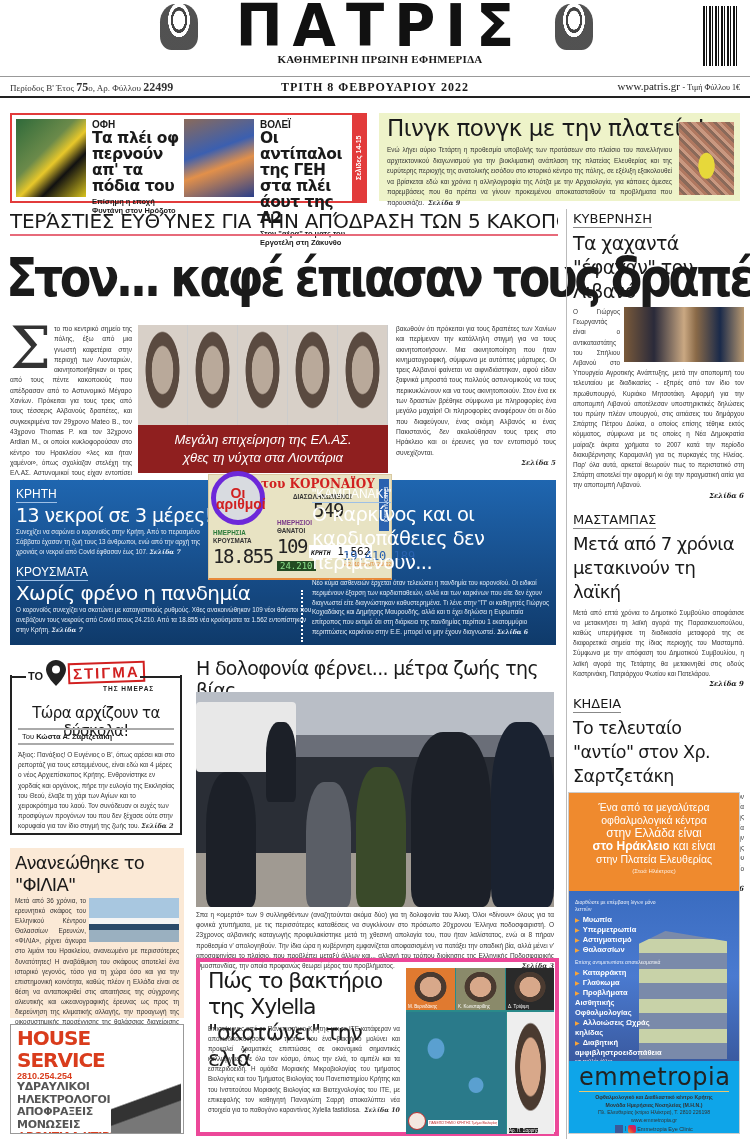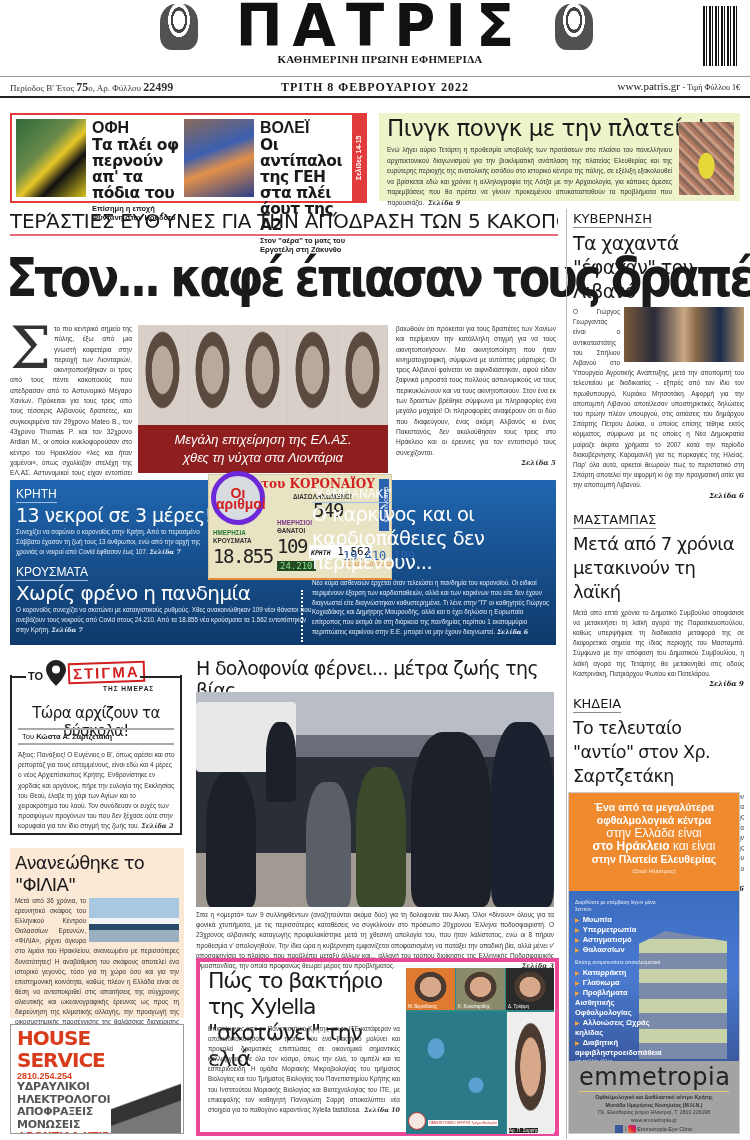--- a/index.html
+++ b/index.html
@@ -17,21 +17,21 @@
 #dateline{left:0;top:76px;width:750px;height:22px;border-top:1px solid #999;border-bottom:2px solid #222;font-family:"Liberation Serif",serif}
 #issue-info{left:10px;top:3px;font-size:9px;color:#333}
 #issue-info b{font-size:12px}
 #date-text{left:0;top:3px;width:750px;text-align:center;font-size:12px;font-weight:bold;letter-spacing:1px}
 #site-price{right:10px;top:3px;font-size:11px}
 
 #sports{left:10px;top:113px;width:357px;height:90px;border:2px solid #e23b3b;background:#fff}
 .sport-img{top:4px;width:70px;height:78px}
 #sport1-img{left:4px;background:linear-gradient(135deg,#2f6a3a,#6b8a4a 40%,#e8c82a 55%,#111 70%,#d9c41c)}
 #sport2-img{left:172px;background:linear-gradient(160deg,#8a6a5a,#3b5fb0 40%,#e2904a 60%,#2a3f8a)}
-.sport-cat{font-size:16px;font-weight:bold}
+.sport-cat{font-size:10px;font-weight:bold}
 .sport-title{font-size:15.5px;font-weight:900;line-height:16px;font-family:"DejaVu Sans",sans-serif;letter-spacing:-.5px}
 .sport-sub{font-size:7.5px;font-weight:bold;line-height:9px}
 #sport1-text{left:80px;top:4px;width:90px}
 #sport2-text{left:248px;top:4px;width:86px}
 #sports-tab{right:0;top:0;width:13px;height:86px;background:#e23b3b;color:#fff;font-size:7px;font-weight:bold;writing-mode:vertical-rl;transform:rotate(180deg);text-align:center;line-height:13px}
 
 #pingpong{left:379px;top:113px;width:361px;height:88px;background:#eef3c9}
 #pp-title{left:8px;top:2px;font-size:23px;font-family:"DejaVu Sans",sans-serif;letter-spacing:-.5px}
 #pp-body{left:8px;top:32px;width:285px;font-size:6.5px;line-height:10.5px;color:#333;text-align:justify}
 #pp-img{left:300px;top:9px;width:55px;height:73px;background:radial-gradient(ellipse at 50% 60%,#e7d83a 0 20%,transparent 22%),repeating-linear-gradient(45deg,#b07860 0 3px,#8a6a5a 3px 6px,#c99880 6px 9px)}
@@ -104,30 +104,30 @@
 
 #xylella{left:196px;top:958px;width:363px;height:178px;border:4px solid #ec4899}
 #xy-title{left:8px;top:6px;width:190px;font-size:22px;font-family:"DejaVu Sans",sans-serif;letter-spacing:-1.2px;line-height:26px}
 #xy-body{left:8px;top:62px;width:192px;font-size:6.3px;line-height:10.1px;color:#333;text-align:justify}
 #xy-photos{left:206px;top:6px;width:148px;height:166px;background:#2a8a8a}
 .xy-face{position:absolute;background:radial-gradient(ellipse at 50% 45%,#d8a88a 0 30%,#4a3a30 32% 45%,transparent 47%)}
 .xy-lbl{position:absolute;bottom:1px;left:2px;font-size:4.5px;color:#fff}
 
 #emm{left:568px;top:792px;width:172px;height:342px;border:1px solid #ccc}
 #emm-top{left:0;top:0;width:170px;height:98px;background:#ef8a2e;color:#fff;text-align:center;padding-top:8px}
-#emm-top .l{font-size:10.5px;font-weight:bold;line-height:13px}
+#emm-top .l{font-size:10.5px;font-weight:normal;line-height:13px}
 #emm-top .t{font-size:12px;line-height:13px}
 #emm-top .s{font-size:6px;line-height:10px;opacity:.85}
 #emm-mid{left:0;top:98px;width:170px;height:170px;background:linear-gradient(180deg,#3a6cc0,#4a7ad0 50%,#3a5aa0)}
 #emm-bld{right:12px;top:40px;width:88px;height:128px;background:repeating-linear-gradient(180deg,#7a8aaa 0 8px,#c8d2a8 8px 22px,#7a8aaa 22px 30px);clip-path:polygon(30% 0,100% 8%,100% 100%,0 100%,0 10%)}
 #emm-list{left:6px;top:8px;width:90px;color:#fff}
 .emm-intro{font-size:5px;line-height:7px;opacity:.9;margin-bottom:2px}
 .emm-item{font-size:7.5px;font-weight:bold;line-height:10px}
 .emm-item:before{content:"\25B6";color:#f7a43a;font-size:6px;margin-right:3px}
-#emm-bottom{left:0;top:268px;width:170px;height:72px;background:#a3a3a3;text-align:center}
+#emm-bottom{left:0;top:268px;width:170px;height:72px;background:#0ea5e9;text-align:center}
 #emm-logo{font-size:24px;font-family:"DejaVu Sans",sans-serif;letter-spacing:.5px;color:#222;line-height:28px;border-bottom:1px solid #e8c870;margin:2px 10px 0}
 .emm-small{font-size:5.2px;line-height:7.5px;color:#333}
 .emm-small b{font-weight:bold}
 #emm-social{font-size:5.5px;color:#333;margin-top:1px}
 #emm-social span{display:inline-block;width:8px;height:8px;vertical-align:middle}
 </style>
 </head>
 <body>
 
 <div id="masthead" class="abs">

